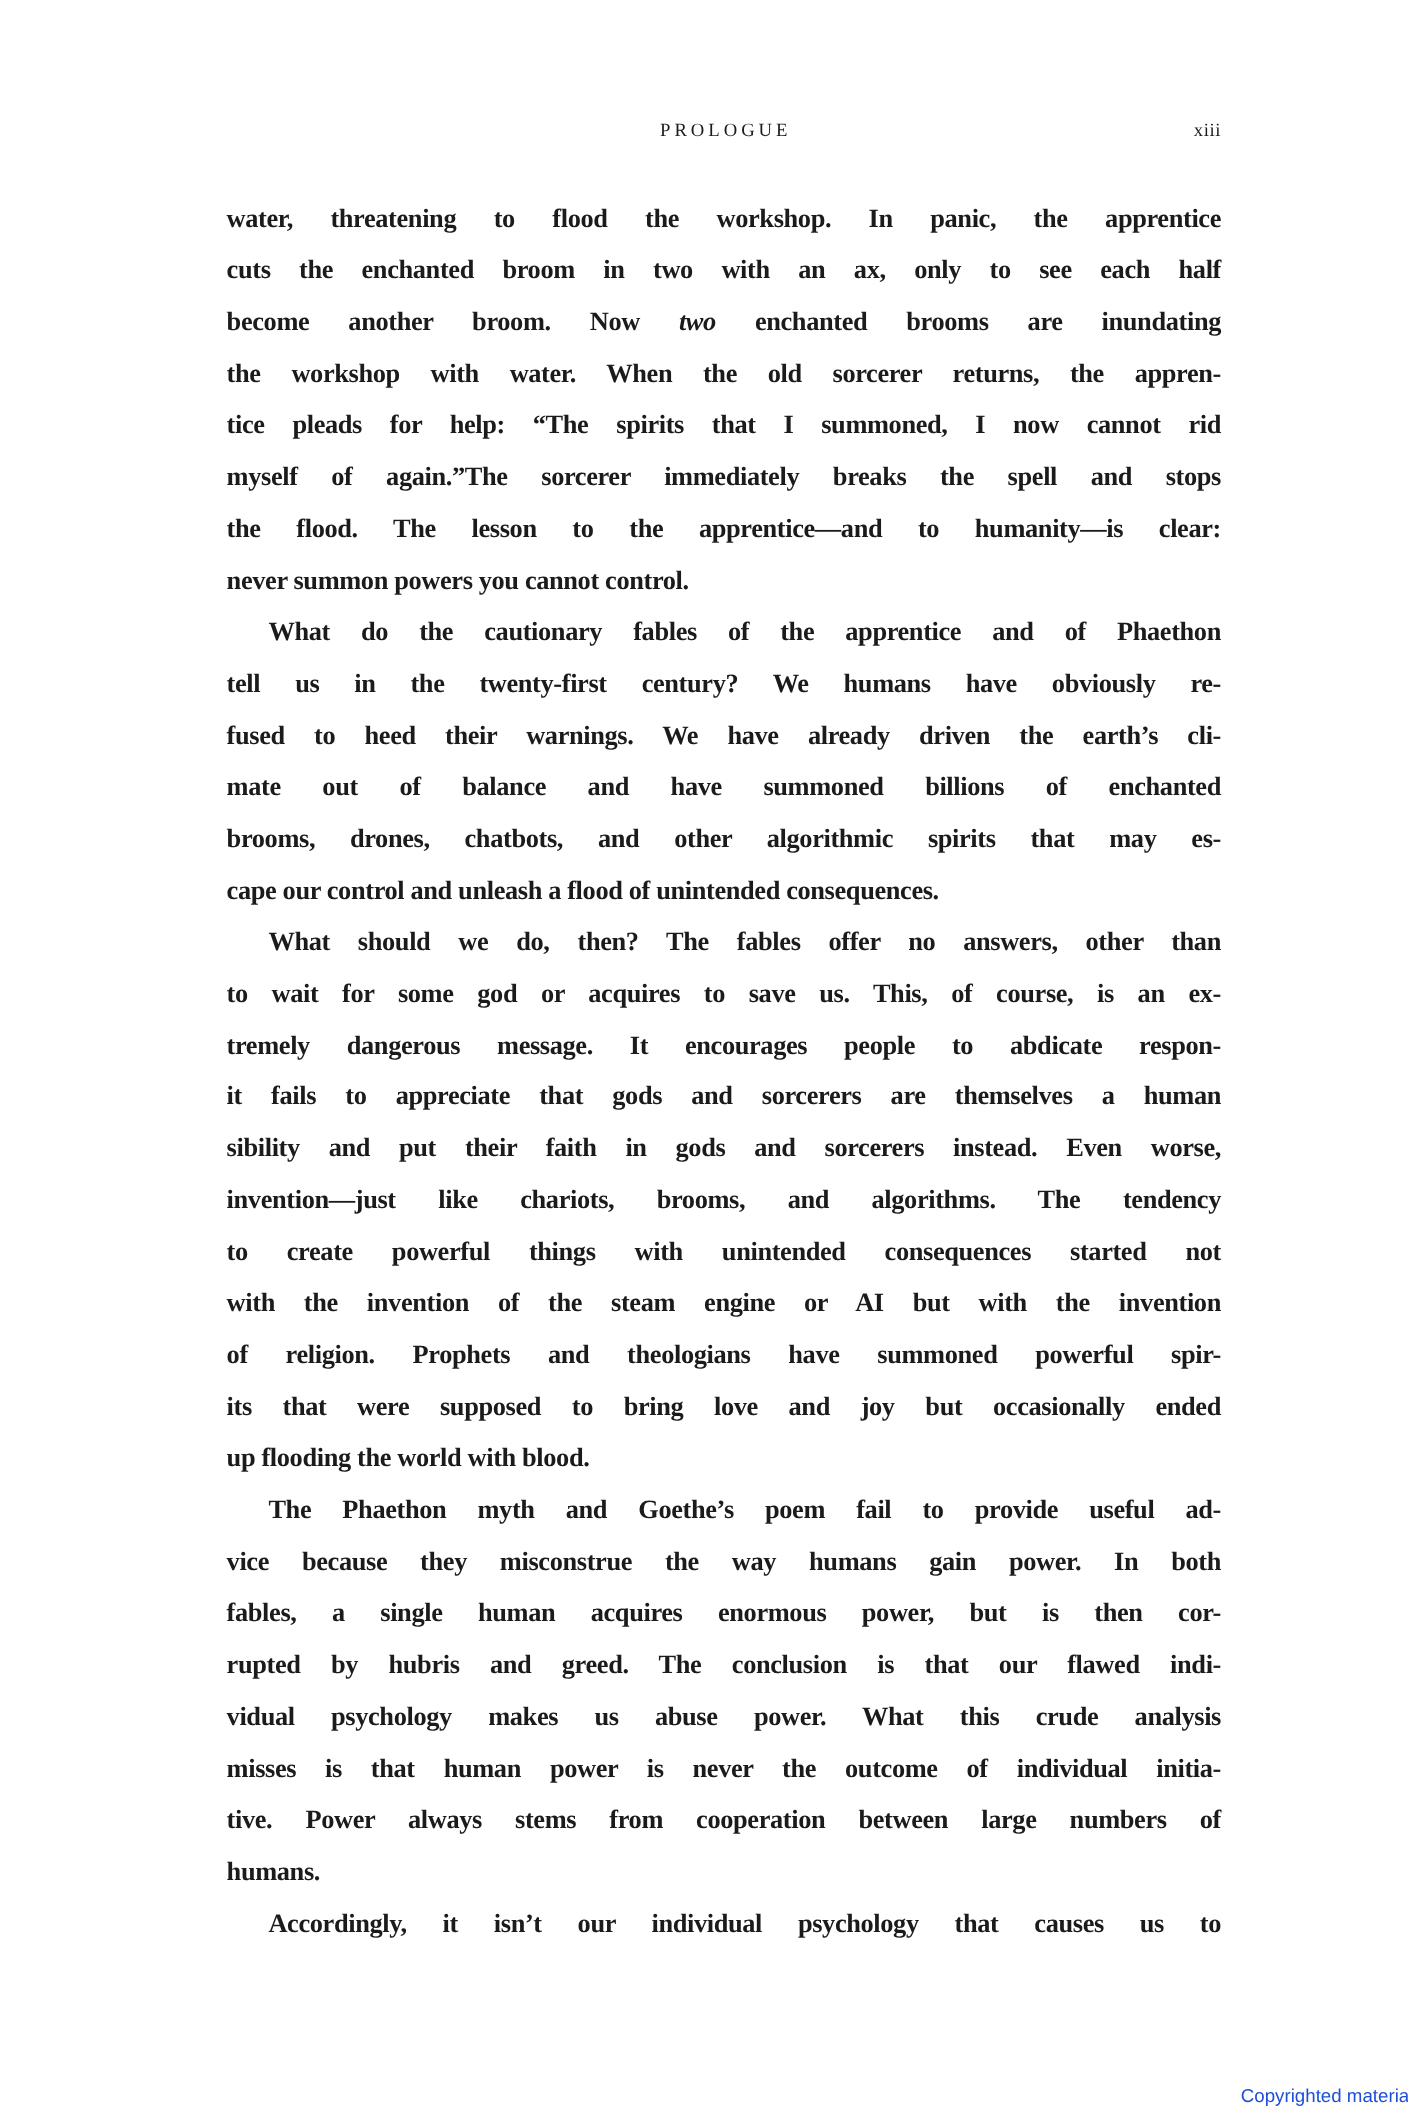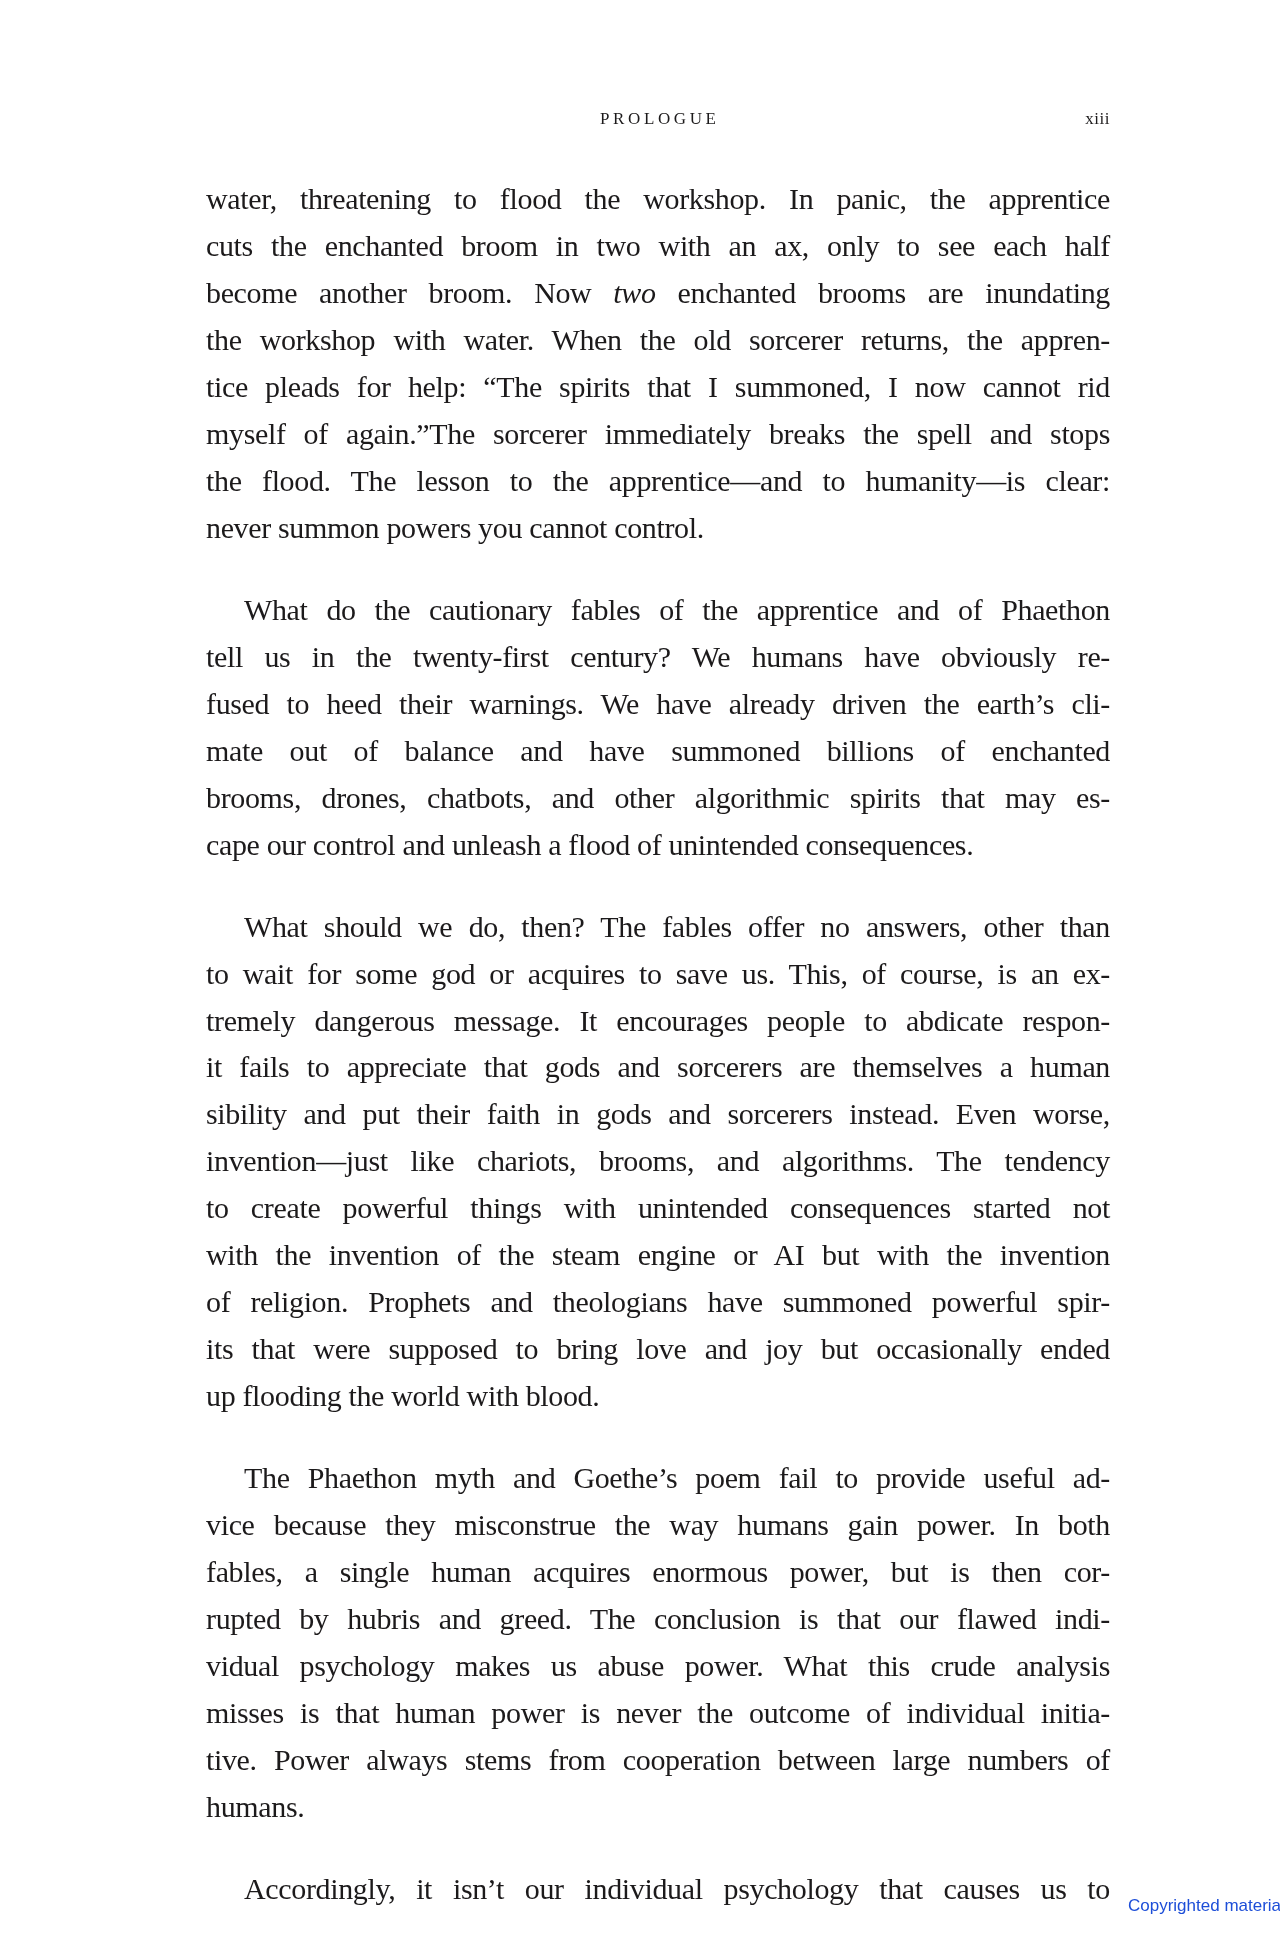--- a/index.html
+++ b/index.html
@@ -41,30 +41,30 @@
   .text-block {
     position: absolute;
     left: 206px;
     top: 176px;
     width: 904px;
   }
   .line {
     display: block;
     height: 46.97px;
     line-height: 46.97px;
-    font-size: 30px;
+    font-size: 24px;
     letter-spacing: -0.35px;
     white-space: nowrap;
     text-align: justify;
     text-align-last: justify;
     overflow: visible;
+    font-weight: bold;
   }
   .line.indent {
     padding-left: 38px;
-    margin-top: 35px;
   }
   .line.last {
     text-align: left;
     text-align-last: left;
   }
   .line em {
     font-style: italic;
   }
   .watermark {
     position: absolute;

